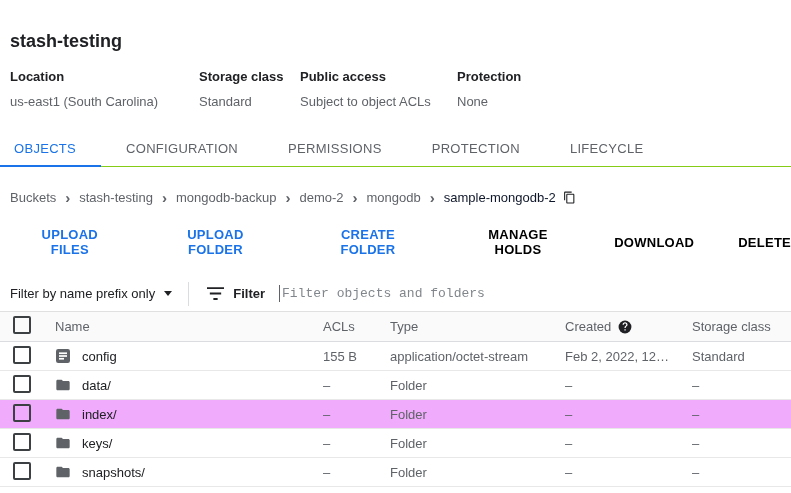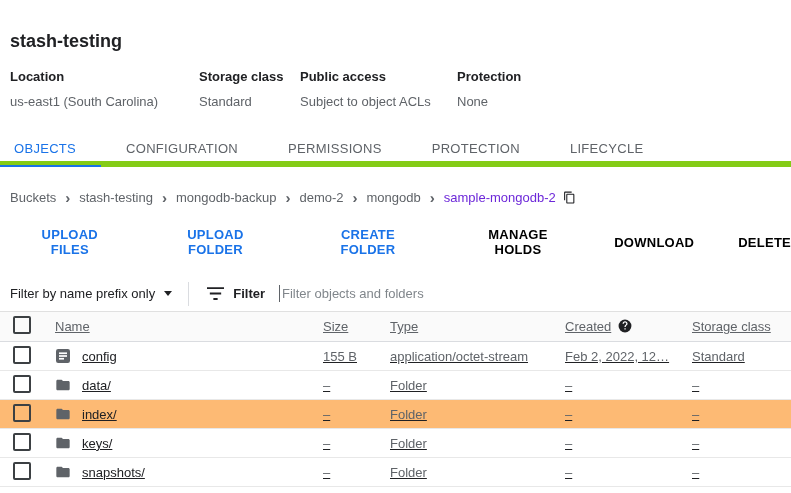--- a/index.html
+++ b/index.html
@@ -9,64 +9,64 @@
 
   h1.page-title { font-size: 18px; font-weight: bold; color: #202124; padding: 14px 0 0 10px; }
 
   .meta-row { display: flex; margin: 17px 0 0 10px; }
   .meta-col:nth-child(1){ width: 189px; }
   .meta-col:nth-child(2){ width: 101px; }
   .meta-col:nth-child(3){ width: 157px; }
   .meta-label { font-weight: bold; font-size: 13px; color: #202124; }
   .meta-value { margin-top: 10px; color: #5f6368; }
 
-  .tab-bar { display: flex; margin-top: 22px; border-bottom: 6px solid #84cc16; height: 36px; }
+  .tab-bar { display: flex; margin-top: 22px; border-bottom: 1px solid #84cc16; height: 36px; }
   .tab { background: none; border: none; border-bottom: 2px solid transparent; height: 36px;
     font-family: inherit; font-size: 13px; font-weight: 500; letter-spacing: .3px;
     color: #5f6368; padding: 0 25px; cursor: pointer; }
   .tab:first-child { padding: 0 25px 0 14px; }
   .tab.active { color: #1a73e8; border-bottom-color: #1a73e8; }
 
   .breadcrumb { display: flex; align-items: center; margin: 23px 0 0 10px; color: #5f6368; }
   .crumb { cursor: pointer; }
-  .crumb.current { color: #6d28d9; cursor: default; }
+  .crumb.current { color: #0f172a; cursor: default; }
   .sep { margin: 0 9px; font-size: 15px; font-weight: bold; color: #5f6368; line-height: 1; }
   .copy-btn { margin-left: 7px; display: inline-flex; cursor: pointer; }
 
   .action-bar { display: flex; gap: 44px; margin: 22px 0 0 23px; }
   .action { background: none; border: none; font-family: inherit; font-size: 13px; font-weight: bold;
     letter-spacing: .25px; color: #1a73e8; cursor: pointer; padding: 0; }
   .action.disabled { color: #000000; cursor: default; }
 
   .filter-bar { display: flex; align-items: center; margin-top: 19px; height: 36px;
     border-bottom: 1px solid #e0e0e0; padding-left: 10px; }
   .filter-scope { background: none; border: none; font-family: inherit; font-size: 13px;
     color: #202124; display: flex; align-items: center; cursor: pointer; padding: 0; }
   .caret-down { width: 0; height: 0; border-left: 4px solid transparent; border-right: 4px solid transparent;
     border-top: 5px solid #202124; margin-left: 9px; display: inline-block; }
   .vdiv { width: 1px; height: 24px; background: #dadce0; margin: 0 18px 0 16px; }
   .filter-icon { display: inline-flex; margin-right: 9px; }
   .filter-label { font-weight: bold; color: #202124; }
   .text-caret { width: 1px; height: 17px; background: #5f6368; margin-left: 14px; }
-  .filter-input { border: none; outline: none; flex: 1; font-family: Liberation Sans, sans-serif; font-size: 13px;
+  .filter-input { border: none; outline: none; flex: 1; font-family: Liberation Mono, monospace; font-size: 13px;
     color: #7f1d1d; padding: 0 0 0 2px; background: transparent; }
   .filter-input::placeholder { color: #80868b; }
 
-  .grid-row { display: grid; grid-template-columns: 55px 268px 67px 175px 127px 1fr; align-items: center; text-decoration: underline; }
+  .grid-row { display: grid; grid-template-columns: 55px 268px 67px 175px 127px 1fr; align-items: center; }
   .thead { height: 30px; background: #fafafa; border-bottom: 1px solid #dadce0; color: #5f6368; }
   .trow { height: 29px; border-bottom: 1px solid #e8e8e8; background: #fff; }
-  .trow.highlight { background: #fdba74; }
+  .trow.highlight { background: #f0abfc; }
   .cell { overflow: hidden; white-space: nowrap; }
   .c-check { padding-left: 13px; }
   .checkbox { width: 18px; height: 18px; border: 2px solid #3c4043; border-radius: 2px;
     display: inline-block; background: transparent; cursor: pointer; }
   .c-name { display: flex; align-items: center; }
   .row-icon { display: inline-flex; width: 16px; margin-right: 11px; }
   .name-text { color: #202124; cursor: pointer; }
-  .c-created { display: flex; align-items: flex-start; gap: 7px; }
+  .c-created { display: flex; align-items: center; gap: 7px; }
   .muted { color: #5f6368; }
   .help-btn { display: inline-flex; cursor: pointer; }
 </style>
 </head>
 <body>
 
 <div class="page">
 
   <h1 class="page-title">stash-testing</h1>
 
@@ -140,21 +140,21 @@
     </span>
     <span class="filter-label">Filter</span>
     <span class="text-caret"></span>
     <input class="filter-input" type="text" placeholder="Filter objects and folders" style="">
   </div>
 
   <div>
     <div class="grid-row thead">
       <span class="cell c-check"><span class="checkbox"></span></span>
       <span class="cell c-name">Name</span>
-      <span class="cell muted">Size</span>
+      <span class="cell muted">ACLs</span>
       <span class="cell muted">Type</span>
       <span class="cell c-created muted">
         <span>Created</span>
         <span class="help-btn">
           <svg width="14" height="14" viewBox="0 0 24 24">
               <circle cx="12" cy="12" r="11" fill="#202124"></circle>
               <path fill="#fff" d="M11 18h2.2v-2.2H11V18zm1.1-14c-2.4 0-4.3 1.9-4.3 4.3h2.2c0-1.2.9-2.1 2.1-2.1s2.1.9 2.1 2.1c0 2.1-3.2 1.9-3.2 5.2h2.2c0-2.3 3.2-2.6 3.2-5.2 0-2.4-1.9-4.3-4.3-4.3z"></path>
             </svg>
         </span>
       </span>

